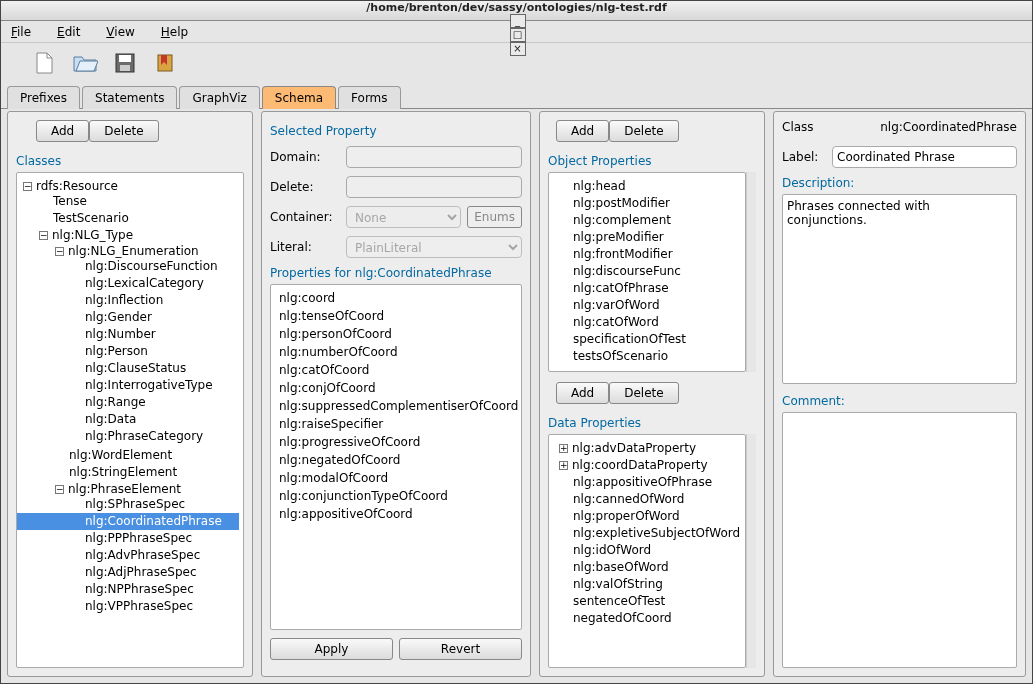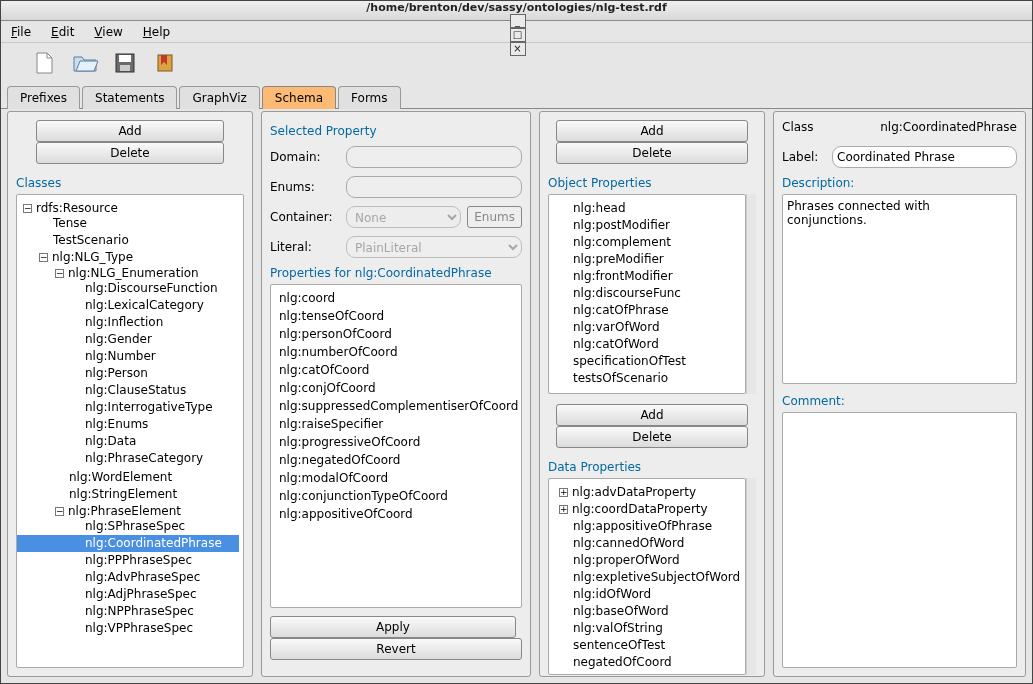--- a/index.html
+++ b/index.html
@@ -40,21 +40,21 @@
     font-size: 10px;
     line-height: 12px;
     text-align: center;
     cursor: default;
   }
   .menubar {
     height: 22px;
     display: flex;
     align-items: center;
     padding: 0 6px;
-    gap: 12px;
+    gap: 18px;
     border-bottom: 1px solid #c8c8c8;
   }
   .menubar .menu-item {
     padding: 2px 4px;
   }
   .menu-item u { text-decoration: underline; }
   .toolbar {
     height: 40px;
     display: flex;
     align-items: center;
@@ -107,21 +107,20 @@
     overflow: hidden;
   }
   .panel-1 { flex: 0 0 246px; }
   .panel-2 { flex: 0 0 270px; }
   .panel-3 { flex: 0 0 226px; }
   .panel-4 { flex: 1; }
   .btnrow {
     display: flex;
     margin-bottom: 8px;
     padding: 0 20px;
-    flex-direction: column;
   }
   button.std {
     font: inherit;
     padding: 3px 14px;
     border: 1px solid #888;
     border-radius: 3px;
     background: linear-gradient(#fafafa, #dcdcdc);
   }
   .section-label {
     margin: 4px 0 4px 0;
@@ -158,21 +157,21 @@
     display: flex;
     align-items: center;
     gap: 6px;
     margin: 4px 0;
   }
   .formrow label { flex: 0 0 70px; }
   .formrow input[type="text"], .formrow select {
     flex: 1;
     border: 1px solid #aaa;
     background: #fff;
-    border-radius: 9px;
+    border-radius: 4px;
     padding: 3px 4px;
     font: inherit;
     height: 22px;
   }
   .formrow input[disabled], .formrow select[disabled], button[disabled] {
     background: #eee;
     color: #888;
   }
   .proplist {
     padding: 2px 4px;
@@ -275,21 +274,21 @@
                   <li><span class="toggle">−</span><span class="node-label">nlg:NLG_Enumeration</span>
                     <ul id="enum-list">
                         <li><span class="spacer"></span><span class="node-label">nlg:DiscourseFunction</span></li>
                         <li><span class="spacer"></span><span class="node-label">nlg:LexicalCategory</span></li>
                         <li><span class="spacer"></span><span class="node-label">nlg:Inflection</span></li>
                         <li><span class="spacer"></span><span class="node-label">nlg:Gender</span></li>
                         <li><span class="spacer"></span><span class="node-label">nlg:Number</span></li>
                         <li><span class="spacer"></span><span class="node-label">nlg:Person</span></li>
                         <li><span class="spacer"></span><span class="node-label">nlg:ClauseStatus</span></li>
                         <li><span class="spacer"></span><span class="node-label">nlg:InterrogativeType</span></li>
-                        <li><span class="spacer"></span><span class="node-label">nlg:Enums</span></li>
+                        <li><span class="spacer"></span><span class="node-label">nlg:Range</span></li>
                         <li><span class="spacer"></span><span class="node-label">nlg:Data</span></li>
                         <li><span class="spacer"></span><span class="node-label">nlg:PhraseCategory</span></li>
                       </ul>
                   </li>
                   <li><span class="spacer"></span><span class="node-label">nlg:WordElement</span></li>
                   <li><span class="spacer"></span><span class="node-label">nlg:StringElement</span></li>
                   <li><span class="toggle">−</span><span class="node-label">nlg:PhraseElement</span>
                     <ul id="phrase-list">
                         <li><span class="spacer"></span><span class="node-label">nlg:SPhraseSpec</span></li>
                         <li class="selected-full"><span class="spacer"></span><span class="node-label">nlg:CoordinatedPhrase</span></li>
@@ -308,21 +307,21 @@
       </div>
     </div>
 
     <div class="panel panel-2">
       <div class="section-label">Selected Property</div>
       <div class="formrow">
         <label>Domain:</label>
         <input type="text" disabled="" style="">
       </div>
       <div class="formrow">
-        <label>Enums:</label>
+        <label>Delete:</label>
         <input type="text" disabled="" style="">
       </div>
       <div class="formrow">
         <label>Container:</label>
         <select disabled=""><option>None</option></select>
         <button class="std" disabled="" style="padding:3px 6px">Enums</button>
       </div>
       <div class="formrow">
         <label>Literal:</label>
         <select disabled=""><option>PlainLiteral</option></select>

